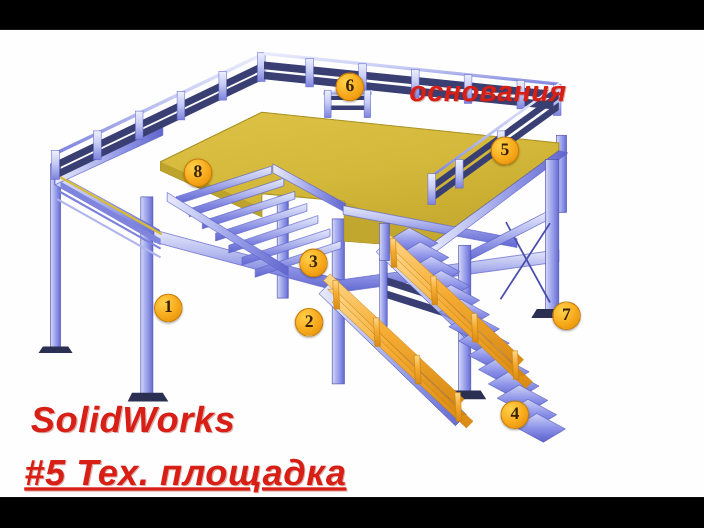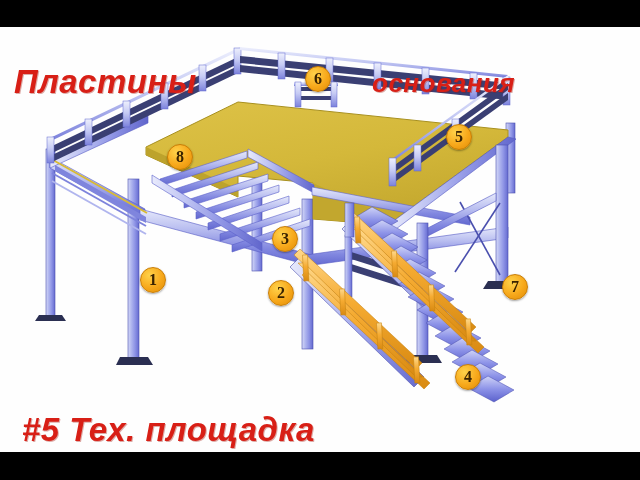--- a/index.html
+++ b/index.html
@@ -23,21 +23,21 @@
     position:absolute;z-index:40;
     font-style:italic;font-weight:bold;
     color:#d81f16;
     letter-spacing:.5px;
     white-space:nowrap;
     text-shadow:1px 1px 0 rgba(160,20,10,.35);
   }
   #title-left{left:14px;top:36px;font-size:33px;}
   #title-right{left:372px;top:41px;font-size:26px;}
   #brand{left:28px;top:336px;font-size:33px;}
-  #subtitle{left:22px;top:384px;font-size:33px;}
+  #subtitle{left:22px;top:384px;font-size:33px;text-decoration:underline;}
 
   
   .badge{
     position:absolute;z-index:45;
     width:24px;height:24px;border-radius:50%;
     background:radial-gradient(circle at 35% 30%, #ffd24a 0%, #f7a81b 55%, #e08c05 100%);
     border:1px solid #c97d04;
     box-shadow:0 1px 2px rgba(0,0,0,.35);
     color:#3a2300;
     font-size:16px;font-weight:bold;
@@ -271,20 +271,20 @@
 
     <div class="badge" style="left:140px;top:240px">1</div>
     <div class="badge" style="left:268px;top:253px">2</div>
     <div class="badge" style="left:272px;top:199px">3</div>
     <div class="badge" style="left:455px;top:337px">4</div>
     <div class="badge" style="left:446px;top:97px">5</div>
     <div class="badge" style="left:305px;top:39px">6</div>
     <div class="badge" style="left:502px;top:247px">7</div>
     <div class="badge" style="left:167px;top:117px">8</div>
 
-    <div class="caption" id="title-left">Пластины</div>
     <div class="caption" id="title-right">основания</div>
+    <div class="caption" id="brand">SolidWorks</div>
     <div class="caption" id="subtitle">#5 Тех. площадка</div>
 
   </div>
 
   <div class="bar bottom"></div>
 </div>
 
 </body></html>

